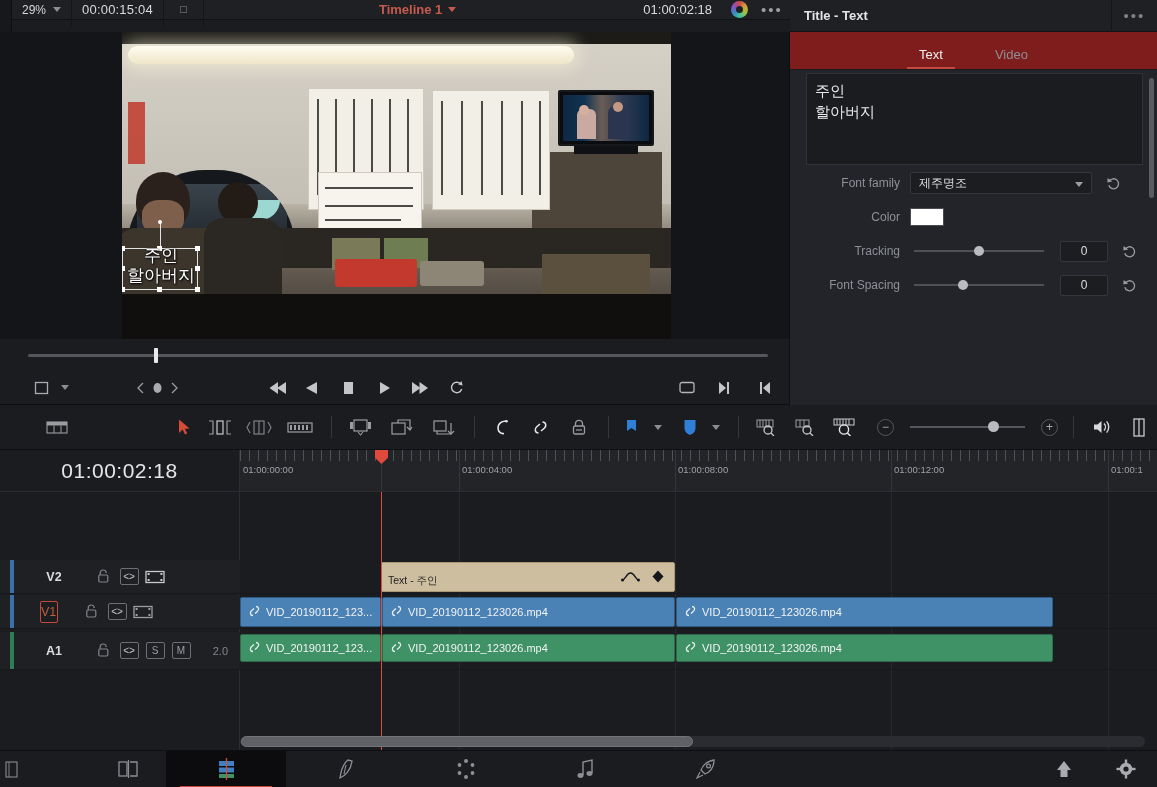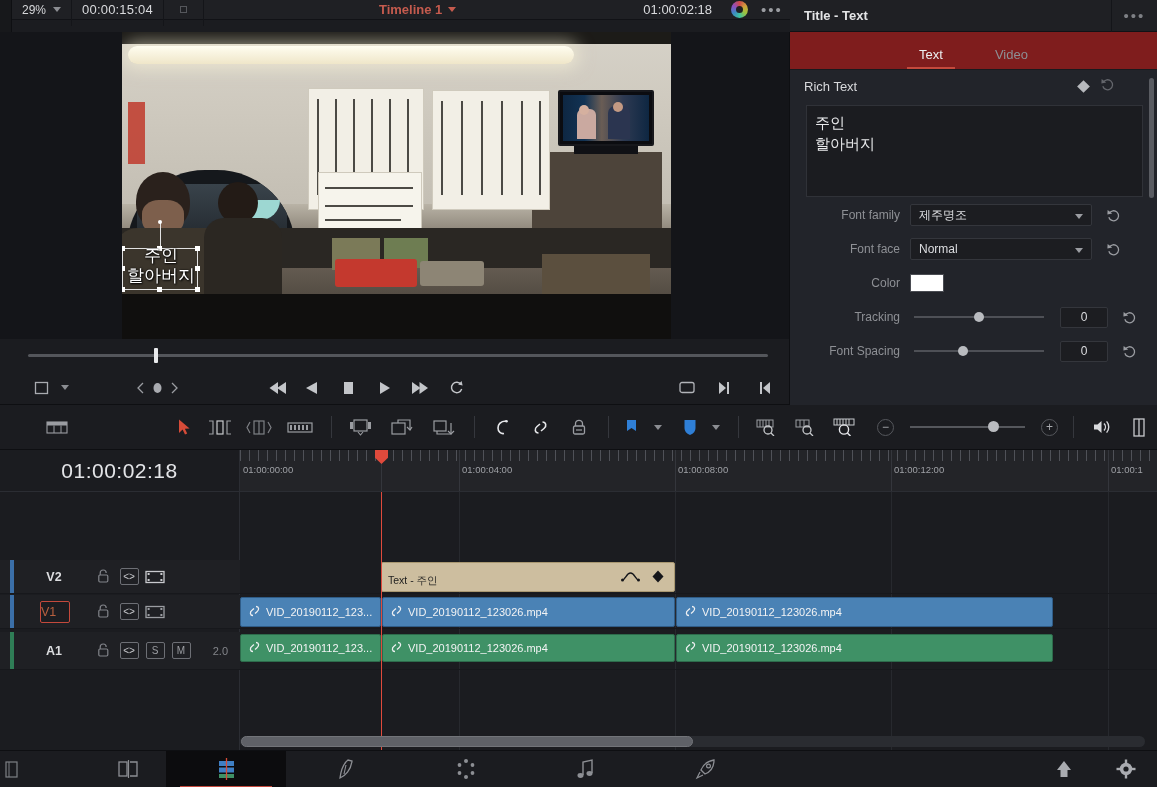--- a/index.html
+++ b/index.html
@@ -161,21 +161,21 @@
   .ticks{position:absolute;left:0;top:0;width:917px;height:11px;
     background:repeating-linear-gradient(90deg,#575960 0 1px,transparent 1px 9px);opacity:.85;}
   .rl{position:absolute;top:14px;font-size:9.5px;color:#9fa1a6;}
   .rsep{position:absolute;top:0;width:1px;height:42px;background:#34363c;}
   .tl-headers{position:absolute;left:0;top:42px;width:240px;height:258px;border-right:1px solid #2b2d33;}
   .tl-canvas{position:absolute;left:240px;top:42px;width:917px;height:258px;overflow:hidden;}
   .grid-sep{position:absolute;top:0;width:1px;height:258px;background:#27292e;}
   .trk{position:absolute;left:0;width:240px;display:flex;align-items:center;background:#1f2024;border-bottom:1px solid #17181c;}
   .trk .colorbar{position:absolute;left:10px;top:0;width:4px;height:100%;}
   .trk .tname{width:72px;text-align:center;font-size:12.5px;color:#dcdde0;font-weight:700;margin-left:18px;}
-  .trk .tname.sel{border:1px solid #c4493c;color:#b9603f;border-radius:2px;padding:1px 0;width:30px;margin-left:40px;font-weight:400;}
+  .trk .tname.sel{border:1px solid #c4493c;color:#b9603f;border-radius:2px;padding:1px 0;width:18px;margin-left:40px;font-weight:400;}
   .btico{width:26px;height:22px;display:flex;align-items:center;justify-content:center;}
   .sqbtn{width:19px;height:17px;border:1px solid #6d6f75;border-radius:2px;display:flex;align-items:center;justify-content:center;
     font-size:10px;color:#c9cace;}
   .trk .vol{margin-left:auto;margin-right:12px;font-size:11px;color:#83858a;}
   .trackrow{position:absolute;left:0;width:917px;border-bottom:1px solid #17181c;}
   .clip{position:absolute;top:2px;border-radius:2px;overflow:hidden;display:flex;align-items:center;}
   .clip .cname{font-size:11px;color:#f2f3f4;margin-left:6px;white-space:nowrap;overflow:hidden;}
   .clip .linkico{margin-left:8px;color:#eef0f2;font-size:12px;}
   .clip.video{background:#4a82b5;border:1px solid #2f5c87;}
   .clip.audio{background:#3f9166;border:1px solid #2d6b4b;}
@@ -395,63 +395,40 @@
     <div class="insp-head">
       <div class="insp-title">Title - Text</div>
       <div class="insp-dots">•••</div>
     </div>
     <div class="insp-tabs">
       <div class="insp-tab active">Text</div>
       <div class="insp-tab">Video</div>
     </div>
 
     <div class="insp-body">
-      <div class="sec-head">
-        <div class="sec-title">Rich Text</div>
-        <div class="kfdiamond"></div>
-        <div class="reset-ico" style="margin-right:28px;">
-          <svg width="15" height="15" viewBox="0 0 15 15">
-              <path d="M3.2 5.3A5 5 0 1 1 2.8 9.3" fill="none" stroke="#9b9da2" stroke-width="1.3"></path>
-              <polygon points="1.6,2.1 6.2,5.6 1.4,6.6" fill="#9b9da2"></polygon>
-            </svg>
-        </div>
-      </div>
 
       <div class="richbox">
         <div>주인</div>
         <div>할아버지</div>
       </div>
 
       <div class="row">
         <div class="lab">Font family</div>
         <div class="sel">
           <span>제주명조</span>
           <span class="chev"></span>
         </div>
         <div class="rst">
           <svg width="15" height="15" viewBox="0 0 15 15">
               <path d="M3.2 5.3A5 5 0 1 1 2.8 9.3" fill="none" stroke="#9b9da2" stroke-width="1.3"></path>
               <polygon points="1.6,2.1 6.2,5.6 1.4,6.6" fill="#9b9da2"></polygon>
             </svg>
         </div>
       </div>
 
-      <div class="row">
-        <div class="lab">Font face</div>
-        <div class="sel">
-          <span>Normal</span>
-          <span class="chev"></span>
-        </div>
-        <div class="rst">
-          <svg width="15" height="15" viewBox="0 0 15 15">
-              <path d="M3.2 5.3A5 5 0 1 1 2.8 9.3" fill="none" stroke="#9b9da2" stroke-width="1.3"></path>
-              <polygon points="1.6,2.1 6.2,5.6 1.4,6.6" fill="#9b9da2"></polygon>
-            </svg>
-        </div>
-      </div>
 
       <div class="row">
         <div class="lab">Color</div>
         <div class="swatch" id="color-swatch" style="background: rgb(255, 255, 255);"></div>
       </div>
 
 
       <div class="row">
         <div class="lab">Tracking</div>
         <div class="sl-track">

